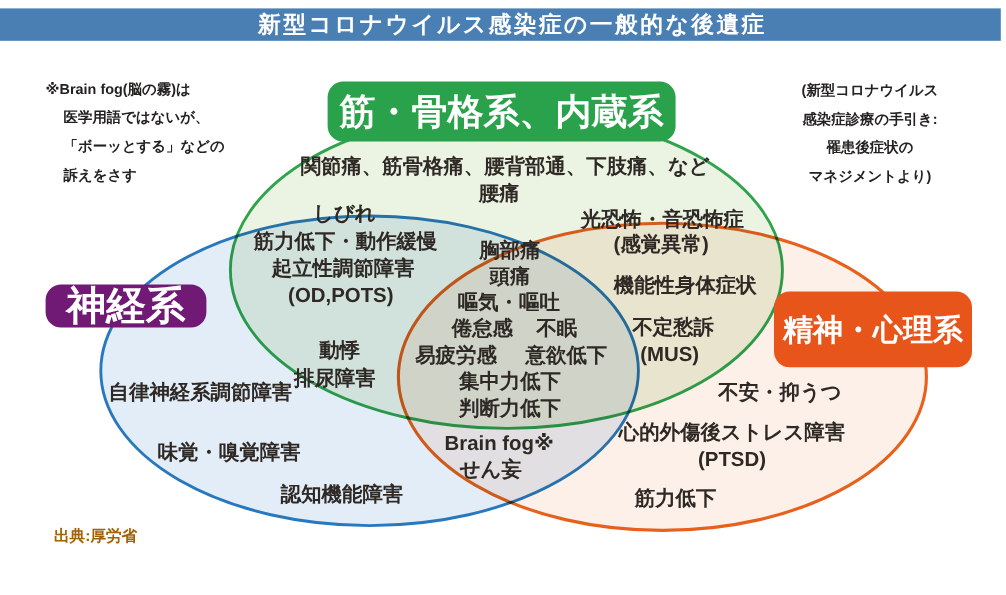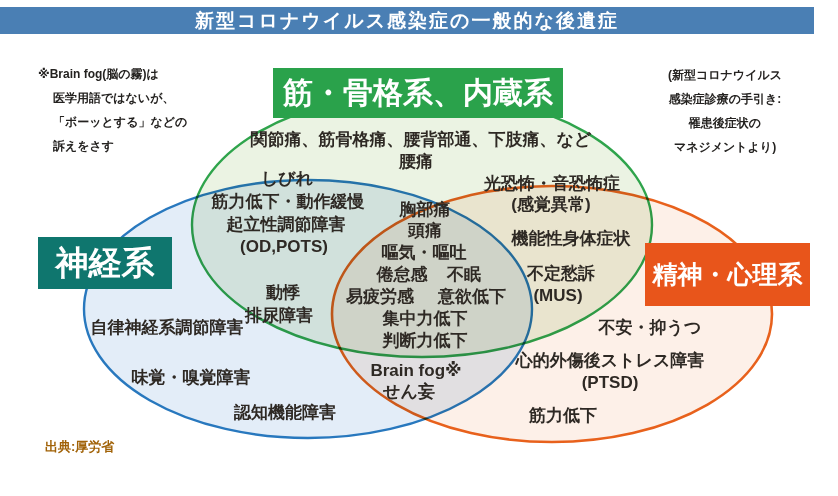--- a/index.html
+++ b/index.html
@@ -2,31 +2,31 @@
 <html lang="ja"><head>
 <meta charset="utf-8">
 <style>
   html,body{margin:0;padding:0;background:#fff;}
   .stage{
     position:relative;width:838px;height:496px;overflow:hidden;background:#fff;
     font-family:"Liberation Sans","DejaVu Sans",sans-serif;color:#2e2924;
   }
   .title-bar{
     position:absolute;left:0;top:7px;width:814px;height:27px;background:#4a7fb4;
-    display:flex;align-items:center;justify-content:center;
+    display:flex;align-items:center;justify-content:center;padding-left:20px;
   }
   .title-bar span{color:#fff;font-size:19px;font-weight:700;letter-spacing:2px;white-space:nowrap;}
   svg.venn{position:absolute;left:0;top:0;z-index:1;}
   svg.venn ellipse{mix-blend-mode:multiply;}
   .set-label{
     position:absolute;z-index:3;color:#fff;font-weight:800;white-space:nowrap;
-    display:flex;align-items:center;justify-content:center;
+    display:flex;align-items:center;justify-content:center;border-radius:13px;
   }
   .lbl-green{left:273px;top:68px;width:290px;height:50px;background:#2aa24b;font-size:30px;}
-  .lbl-blue{left:38px;top:237px;width:134px;height:52px;background:#0f766e;font-size:33px;}
+  .lbl-blue{left:38px;top:237px;width:134px;height:36px;background:#701a75;font-size:33px;}
   .lbl-orange{left:645px;top:243px;width:165px;height:63px;background:#e8551b;font-size:25px;}
   .it{
     position:absolute;z-index:2;transform:translate(-50%,-50%);
     font-size:17px;font-weight:700;white-space:nowrap;color:#2e2924;
   }
   .note{position:absolute;z-index:2;font-size:12px;font-weight:700;line-height:24px;color:#242220;}
   .note-left{left:38px;top:62px;width:230px;}
   .note-left .ln2{padding-left:15px;}
   .note-right{left:612px;top:63px;width:226px;text-align:center;}
   .source{position:absolute;z-index:2;left:45px;top:438px;font-size:13px;font-weight:700;color:#a16207;}

